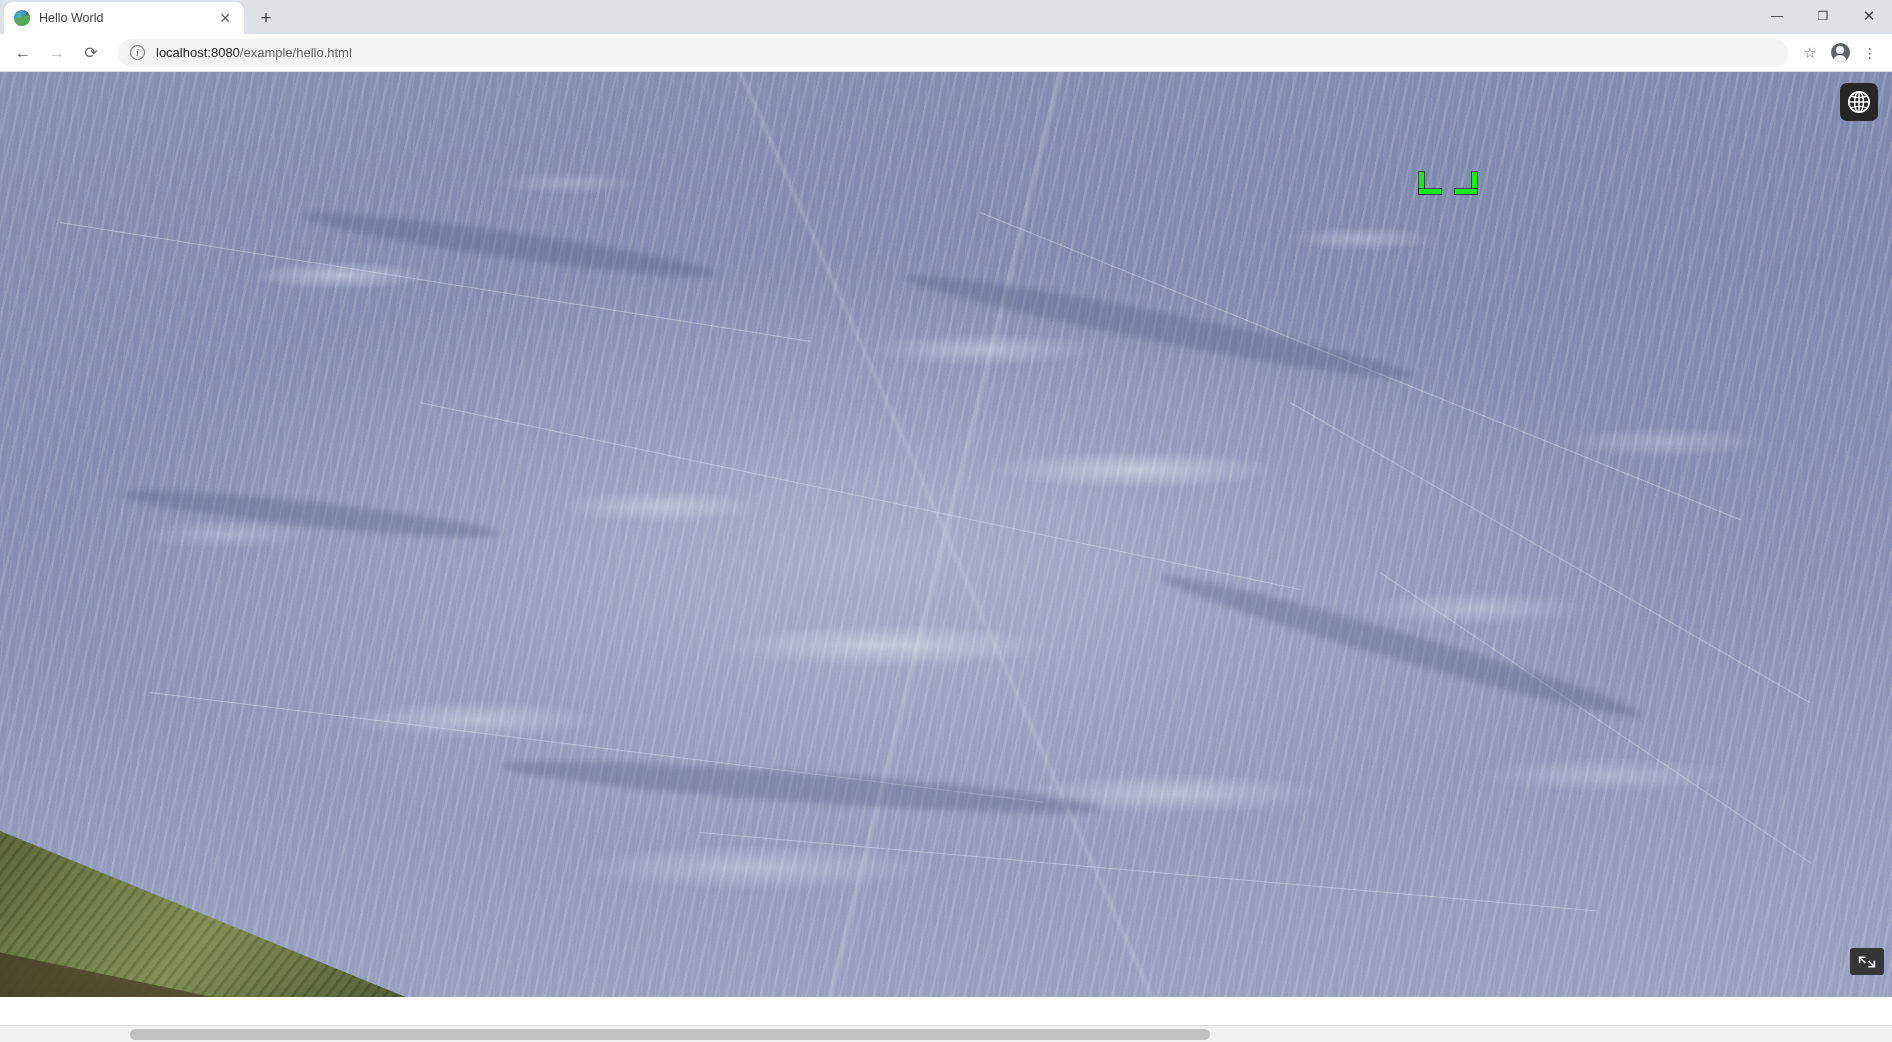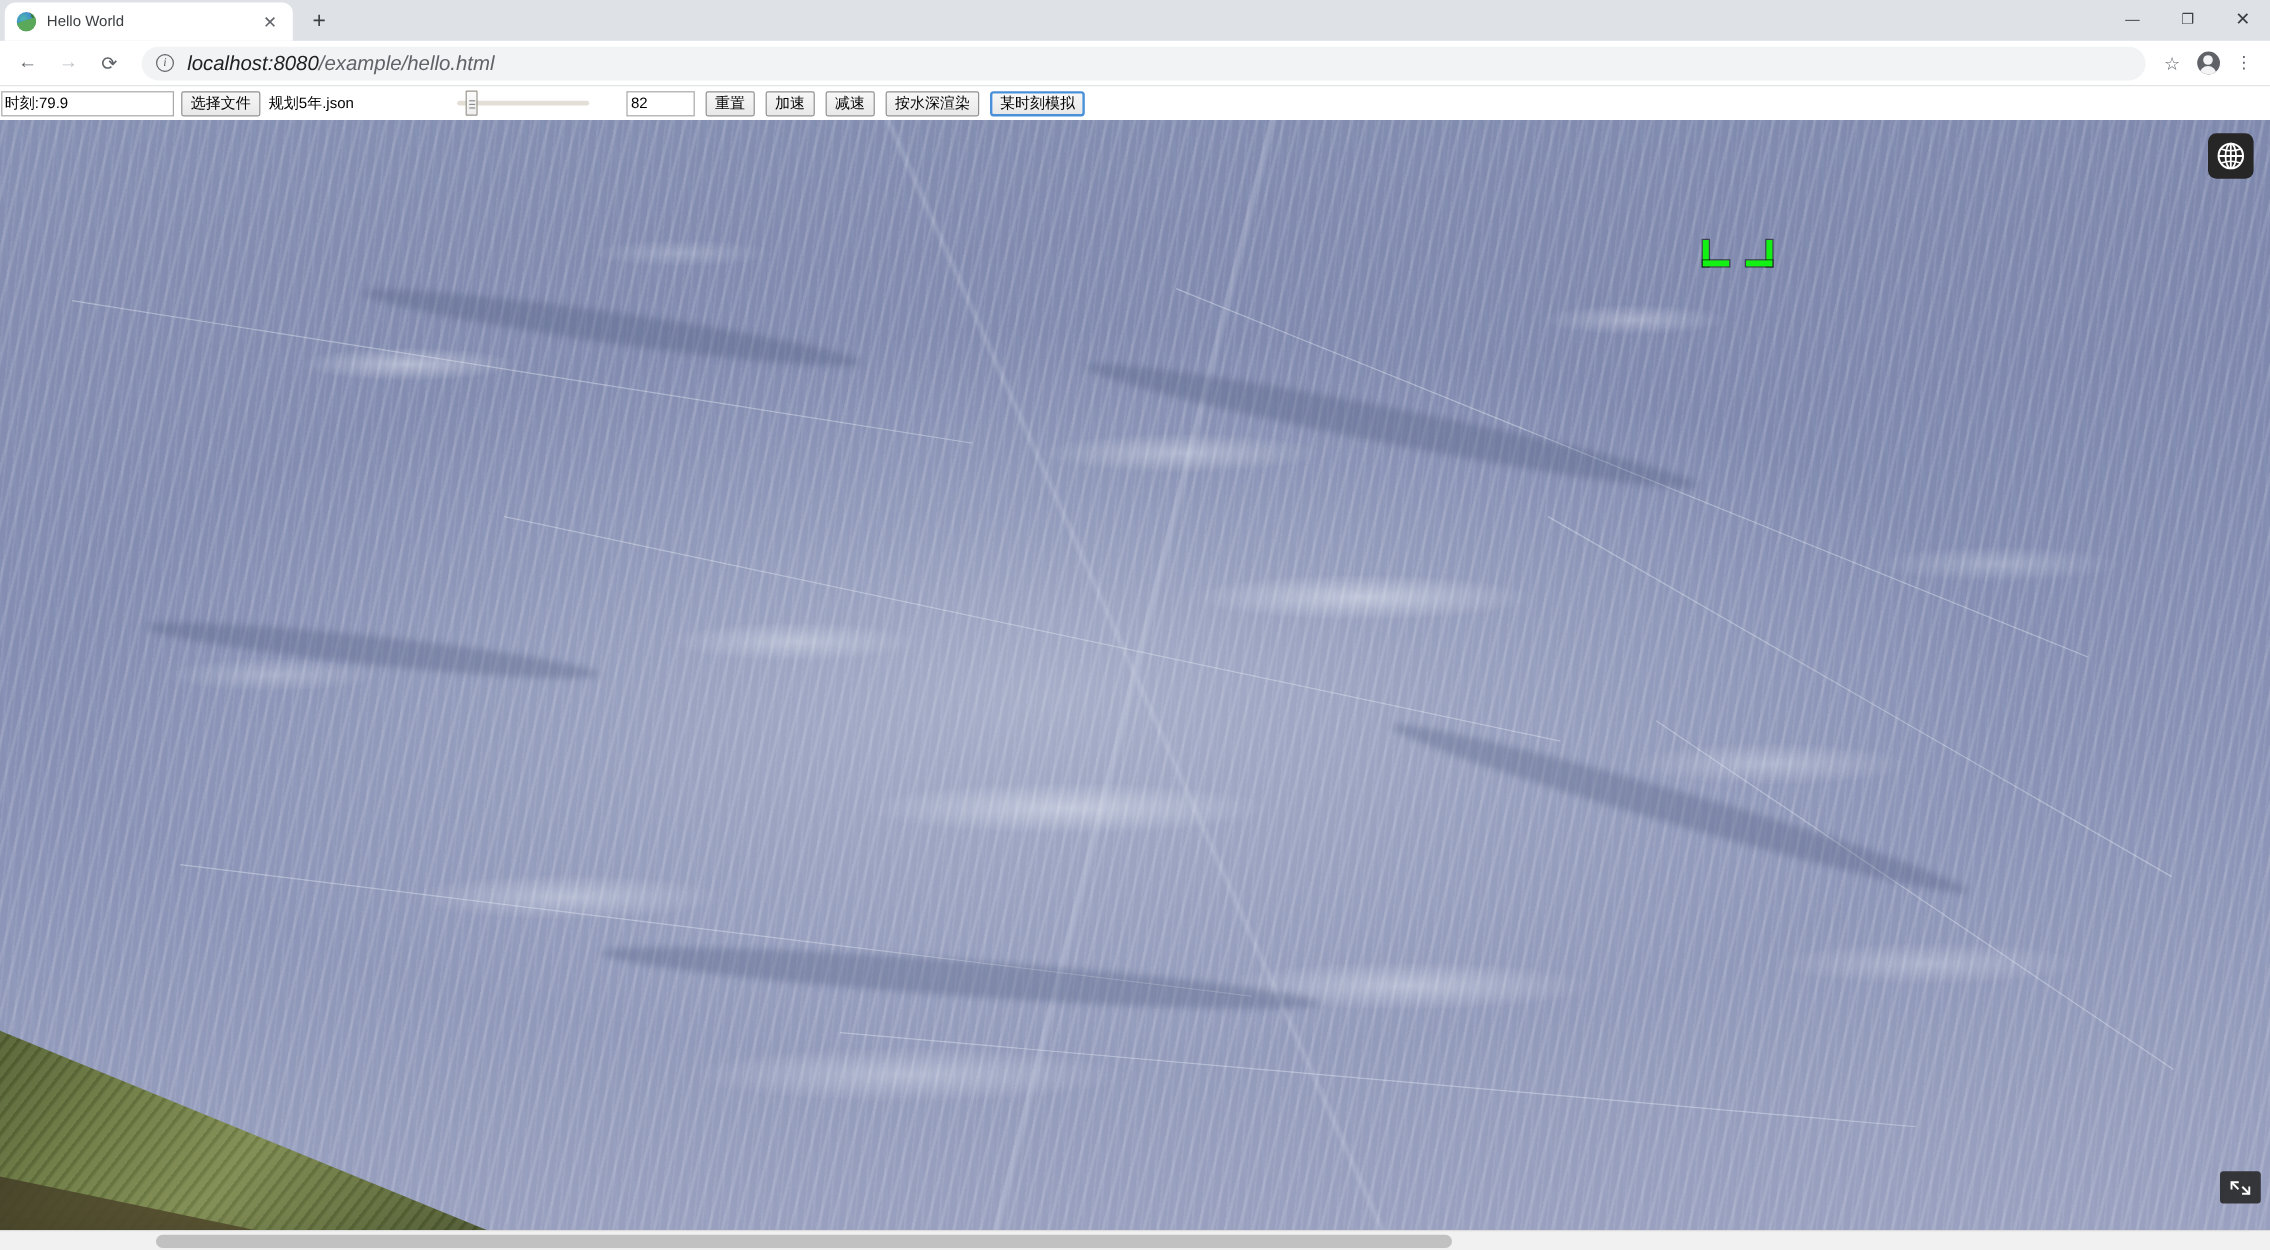--- a/index.html
+++ b/index.html
@@ -122,24 +122,23 @@
     border: 1.4px solid #5f6368;
     border-radius: 50%;
     display: flex; align-items: center; justify-content: center;
     font-size: 10px; color: #5f6368;
     margin-right: 11px;
     font-family: "Liberation Serif", serif;
     font-style: italic;
     flex: none;
   }
   .omnibox-url {
-    font-size: 17px;
+    font-size: 13px;
     color: #202124;
     white-space: nowrap;
-    font-style: italic;
   }
   .omnibox-url .host { color: #202124; }
   .omnibox-url .path { color: #5f6368; }
   .star, .profile, .kebab {
     width: 28px; height: 28px;
     display: flex; align-items: center; justify-content: center;
     flex: none;
     margin-left: 2px;
   }
   .star { font-size: 15px; color: #5f6368; }
@@ -461,37 +460,20 @@
       <div class="omnibox-icon">i</div>
       <div class="omnibox-url"><span class="host">localhost:8080</span><span class="path">/example/hello.html</span></div>
     </div>
     <div class="star">☆</div>
     <div class="profile">
         <div class="profile-dot"></div>
       </div>
     <div class="kebab">⋮</div>
   </div>
 
-  <div class="ctrlbar">
-    <input class="inp-time" readonly="" value="时刻:79.9" style="">
-    <div class="file-wrap">
-      <div class="btn-file">选择文件</div>
-      <div class="file-name">规划5年.json</div>
-    </div>
-    <div class="slider-wrap">
-      <div class="slider-track"></div>
-      <div class="slider-thumb"></div>
-    </div>
-    <input class="inp-speed" readonly="" value="82" style="">
-    <div class="btn">重置</div>
-    <div class="btn">加速</div>
-    <div class="btn">减速</div>
-    <div class="btn">按水深渲染</div>
-    <div class="btn focused">某时刻模拟</div>
-  </div>
 
   <div class="viewport">
     <div class="water"></div>
     <div class="water-blotch"></div>
     <div class="water-speckle"></div>
     <div class="mesh-lines"></div>
 
     <div class="mesh-line" style="left:60px; top:150px; width:760px; transform:rotate(9deg);"></div>
     <div class="mesh-line" style="left:420px; top:330px; width:900px; transform:rotate(12deg);"></div>
     <div class="mesh-line" style="left:980px; top:140px; width:820px; transform:rotate(22deg);"></div>

